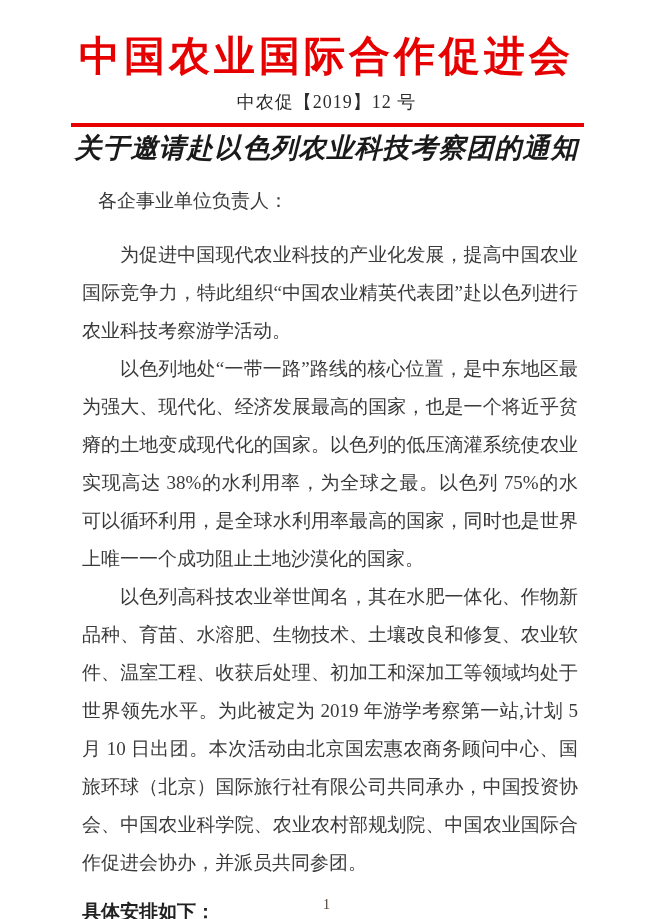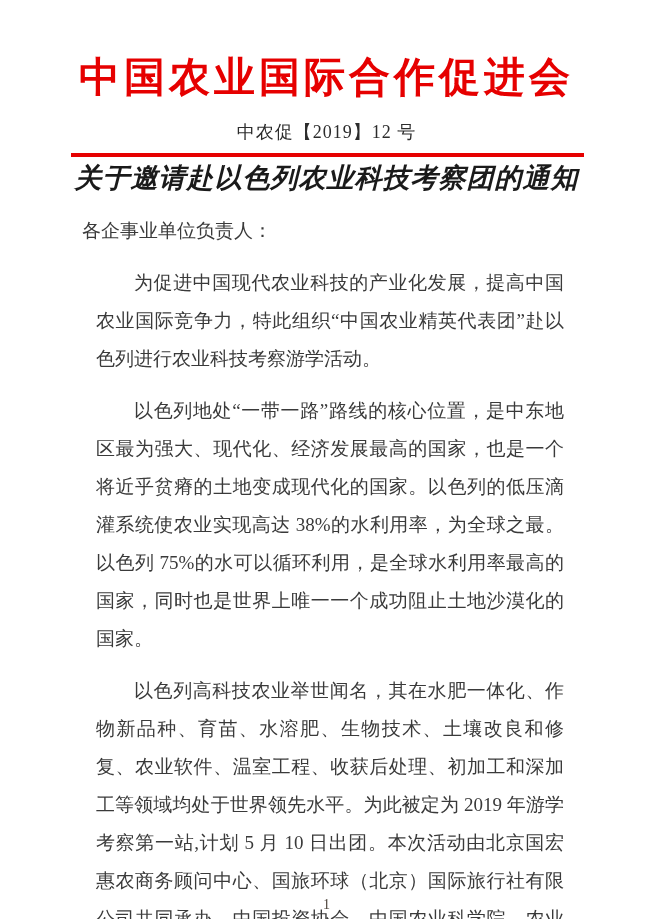--- a/index.html
+++ b/index.html
@@ -10,31 +10,31 @@
   .page {
     position: relative;
     width: 653px;
     height: 919px;
     background: #ffffff;
     overflow: hidden;
     font-family: "Liberation Serif", serif;
   }
   .org-title {
     margin: 0;
-    padding-top: 50px;
+    padding-top: 29px;
     text-align: center;
     color: var(--accent-red, #e60000);
     font-size: 41px;
     font-weight: bold;
     letter-spacing: 4px;
     white-space: nowrap;
     font-family: "Liberation Serif", serif;
   }
   .doc-number {
-    margin: 15px 0 0 0;
+    margin: 6px 0 0 0;
     text-align: center;
     color: #2c2c2c;
     font-size: 18px;
     letter-spacing: 1px;
   }
   .red-rule {
     height: 4px;
     background: var(--accent-red, #e60000);
     margin: 9px 69px 0 71px;
     border: none;
@@ -51,25 +51,25 @@
   }
   .body-text {
     margin: 16px 75px 0 82px;
     color: var(--body-text, #3a3a3a);
     font-size: 19px;
     line-height: 38px;
     text-align: justify;
     text-justify: inter-ideograph;
   }
   .salutation {
-    margin: 0;
+    margin: 16px;
     font-weight: normal;
   }
   .para {
-    margin: 14px;
+    margin: 0;
     text-indent: 2em;
   }
   .section-heading {
     margin: 11px 0 0 0;
     font-weight: bold;
     color: #222222;
     text-indent: 0;
   }
   .page-number {
     position: absolute;

